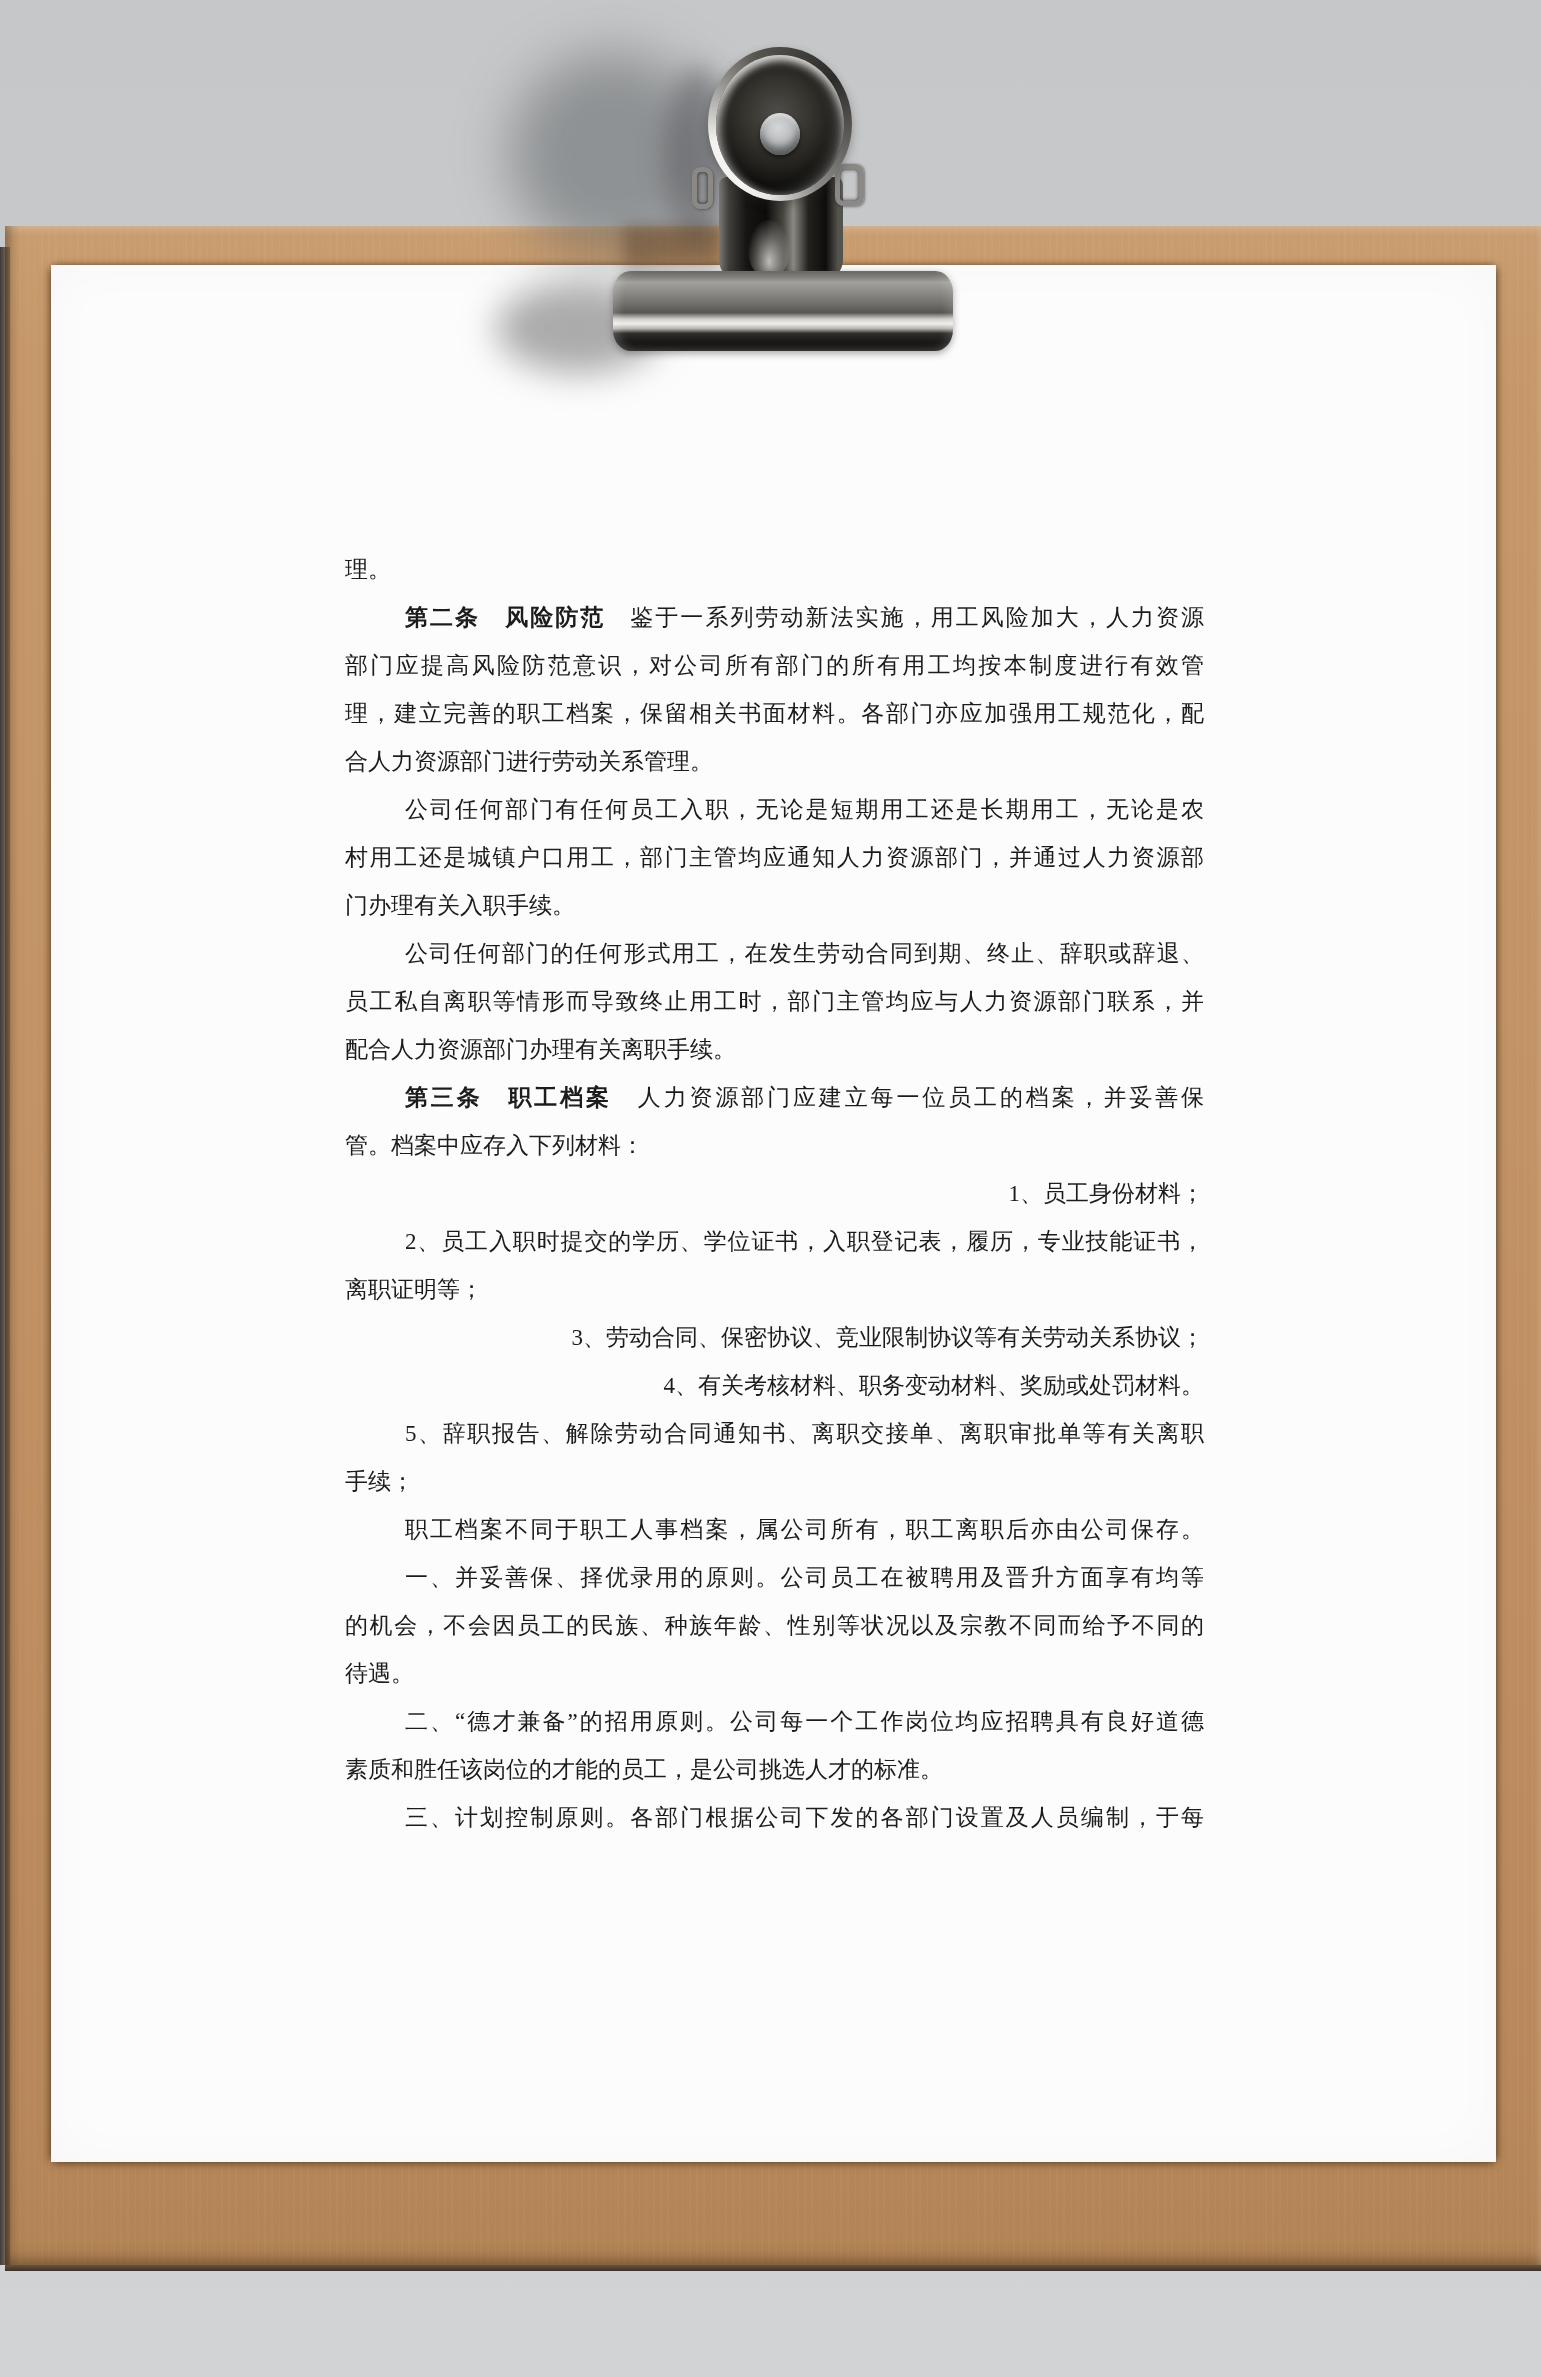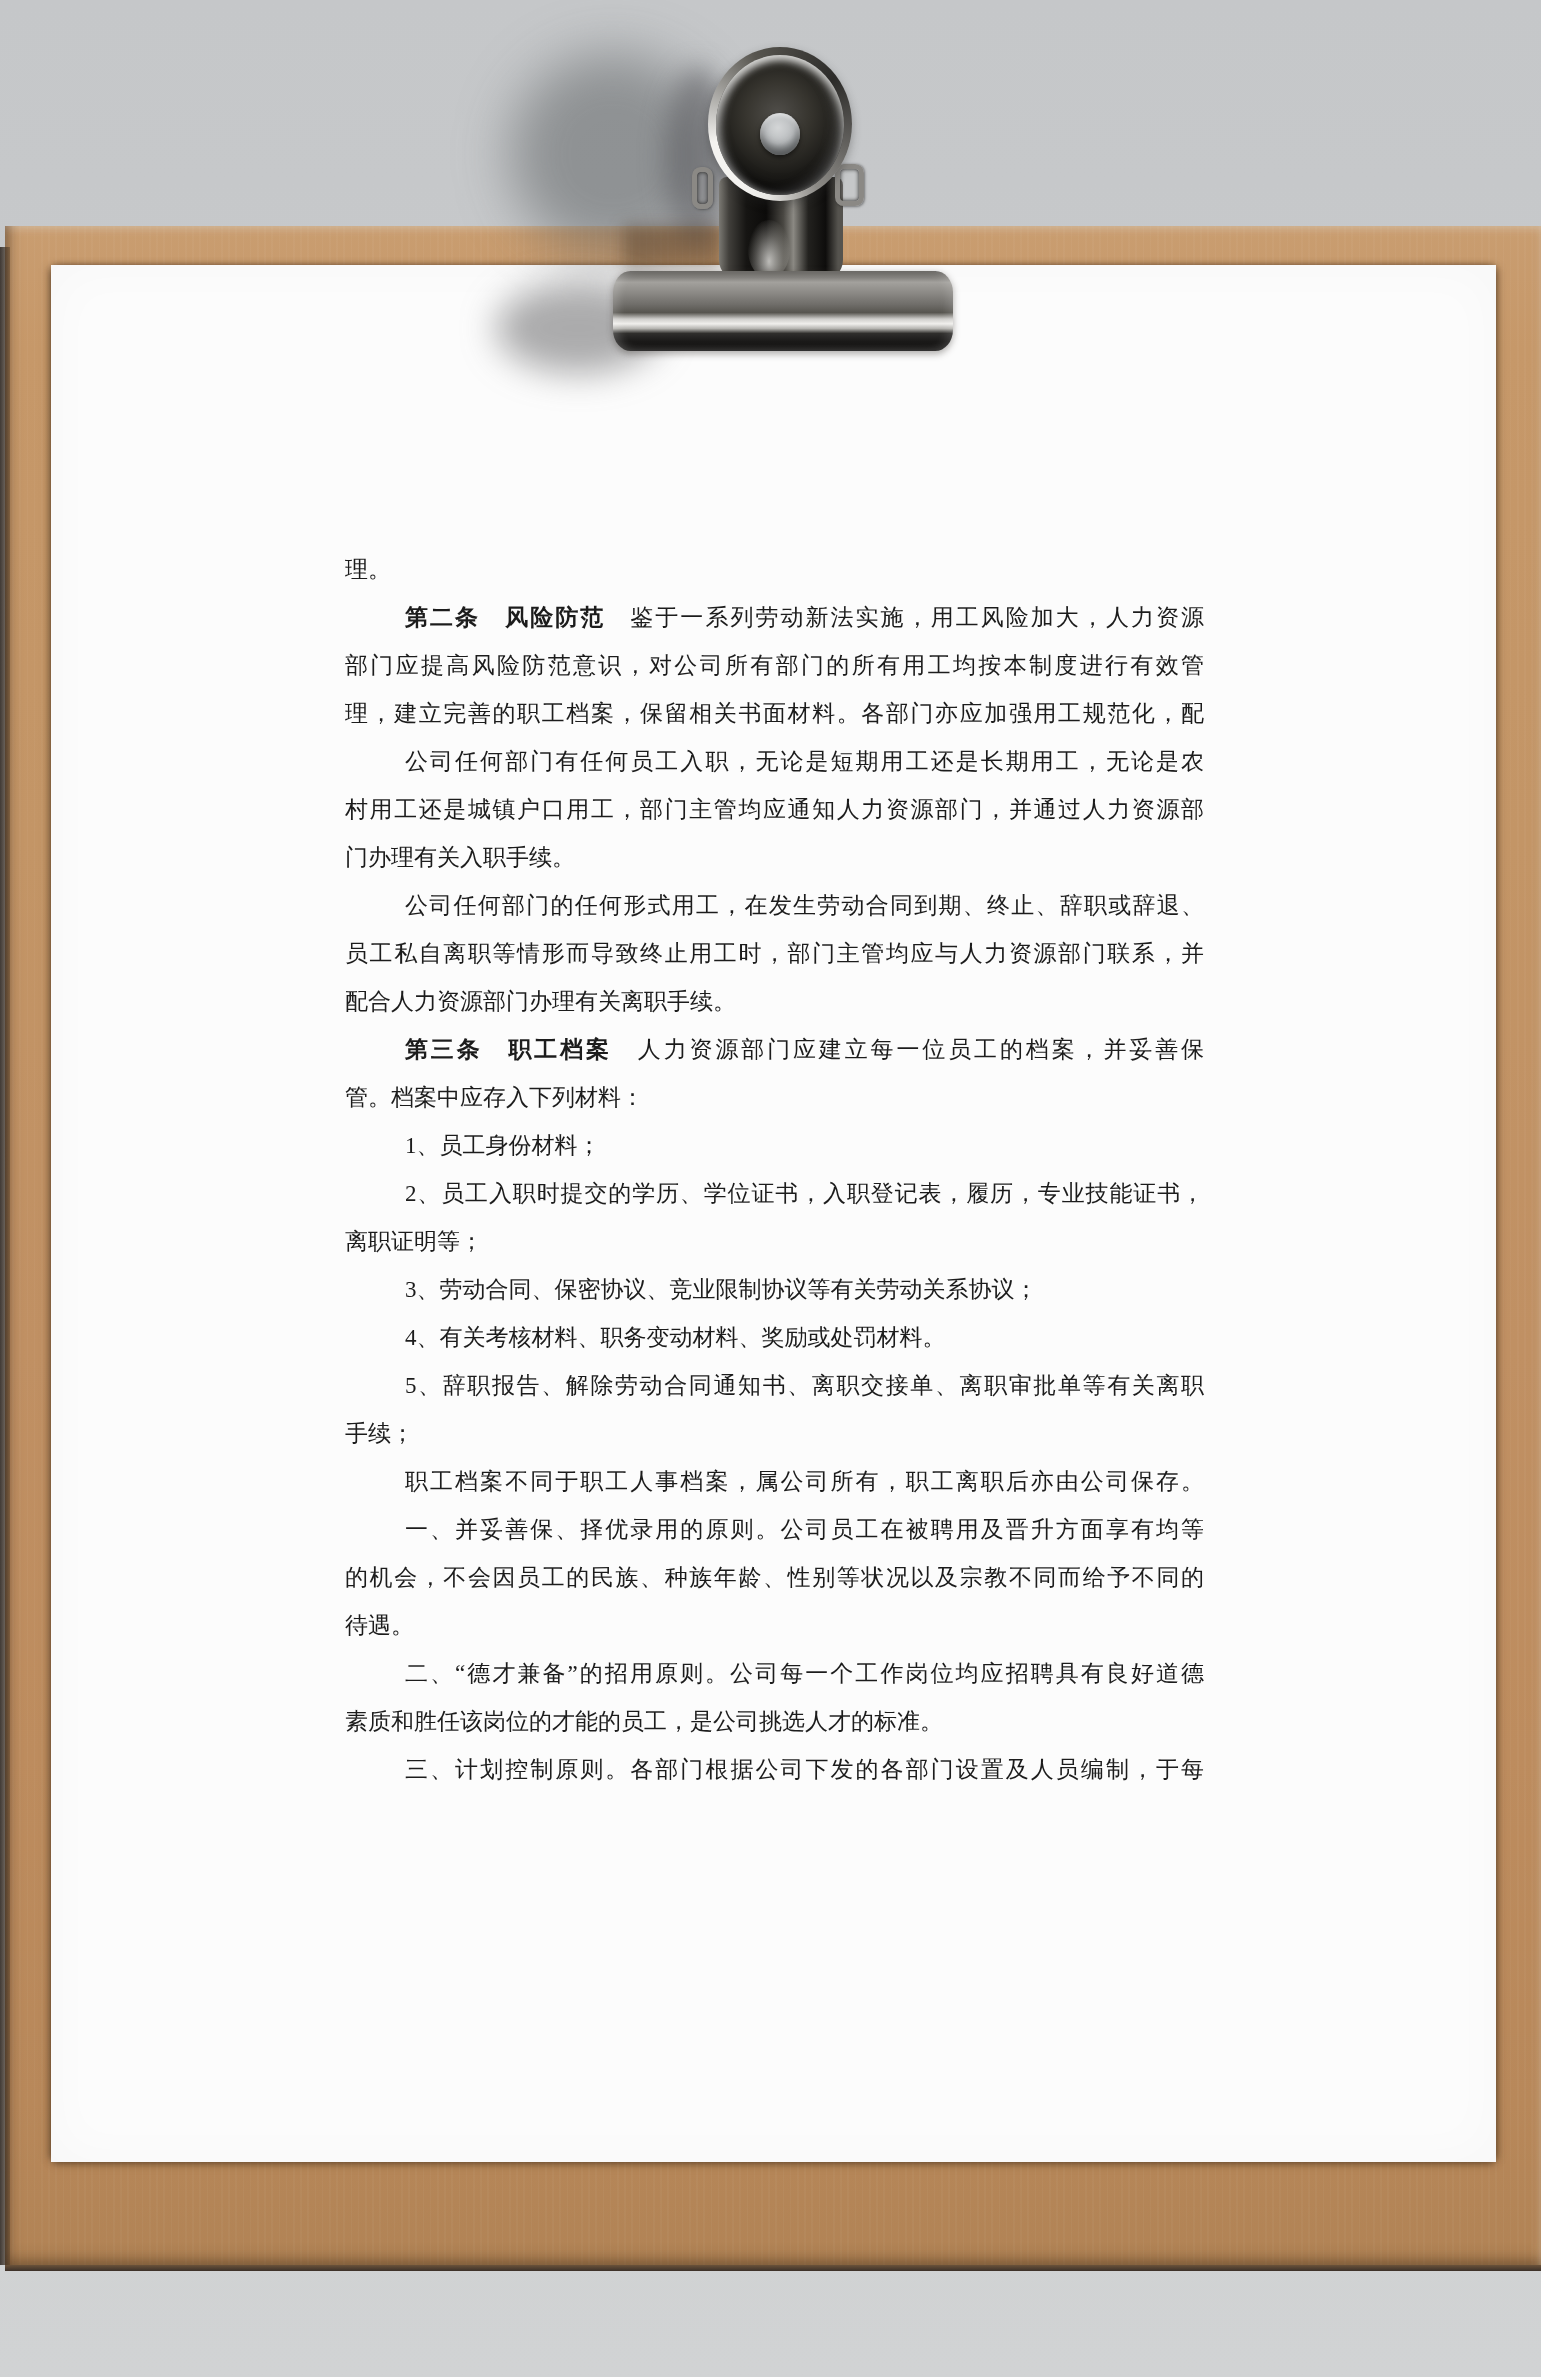--- a/index.html
+++ b/index.html
@@ -46,21 +46,21 @@
   
   .doc-text{
     left:345px;top:546px;width:859px;
     color:#1c1c1c;font-size:23px;
   }
   .line{
     height:48px;line-height:48px;overflow:hidden;
     text-align:left;
   }
   .line.fill{text-align:justify;text-align-last:justify;}
-  .line.ind{padding-left:60px;}
+  .line.ind{padding-left:60px;text-align:right;}
   .b{font-weight:bold;margin-top:37px;}
 
   
   .sh1{left:510px;top:53px;width:205px;height:202px;border-radius:50%;
        background:rgba(88,91,94,.5);filter:blur(27px);}
   .sh2{left:665px;top:67px;width:67px;height:181px;border-radius:50%;
        background:rgba(70,72,75,.45);filter:blur(13px);}
   .sh3{left:623px;top:225px;width:100px;height:43px;
        background:rgba(72,52,36,.42);filter:blur(8px);}
   .sh4{left:496px;top:283px;width:165px;height:90px;border-radius:50%;
@@ -118,20 +118,21 @@
 <div class="abs board-edge-left"></div>
 <div class="abs board-edge-bottom"></div>
 
 <div class="abs paper"></div>
 
 <div class="abs doc-text" id="doc-lines">
     <div class="line"><span>理。</span></div>
     <div class="line fill ind"><span class="b">第二条　风险防范</span><span>　鉴于一系列劳动新法实施，用工风险加大，人力资源</span></div>
     <div class="line fill"><span>部门应提高风险防范意识，对公司所有部门的所有用工均按本制度进行有效管</span></div>
     <div class="line fill"><span>理，建立完善的职工档案，保留相关书面材料。各部门亦应加强用工规范化，配</span></div>
+    <div class="line"><span>合人力资源部门进行劳动关系管理。</span></div>
     <div class="line fill ind"><span>公司任何部门有任何员工入职，无论是短期用工还是长期用工，无论是农</span></div>
     <div class="line fill"><span>村用工还是城镇户口用工，部门主管均应通知人力资源部门，并通过人力资源部</span></div>
     <div class="line"><span>门办理有关入职手续。</span></div>
     <div class="line fill ind"><span>公司任何部门的任何形式用工，在发生劳动合同到期、终止、辞职或辞退、</span></div>
     <div class="line fill"><span>员工私自离职等情形而导致终止用工时，部门主管均应与人力资源部门联系，并</span></div>
     <div class="line"><span>配合人力资源部门办理有关离职手续。</span></div>
     <div class="line fill ind"><span class="b">第三条　职工档案</span><span>　人力资源部门应建立每一位员工的档案，并妥善保</span></div>
     <div class="line"><span>管。档案中应存入下列材料：</span></div>
     <div class="line ind"><span>1、员工身份材料；</span></div>
     <div class="line fill ind"><span>2、员工入职时提交的学历、学位证书，入职登记表，履历，专业技能证书，</span></div>

